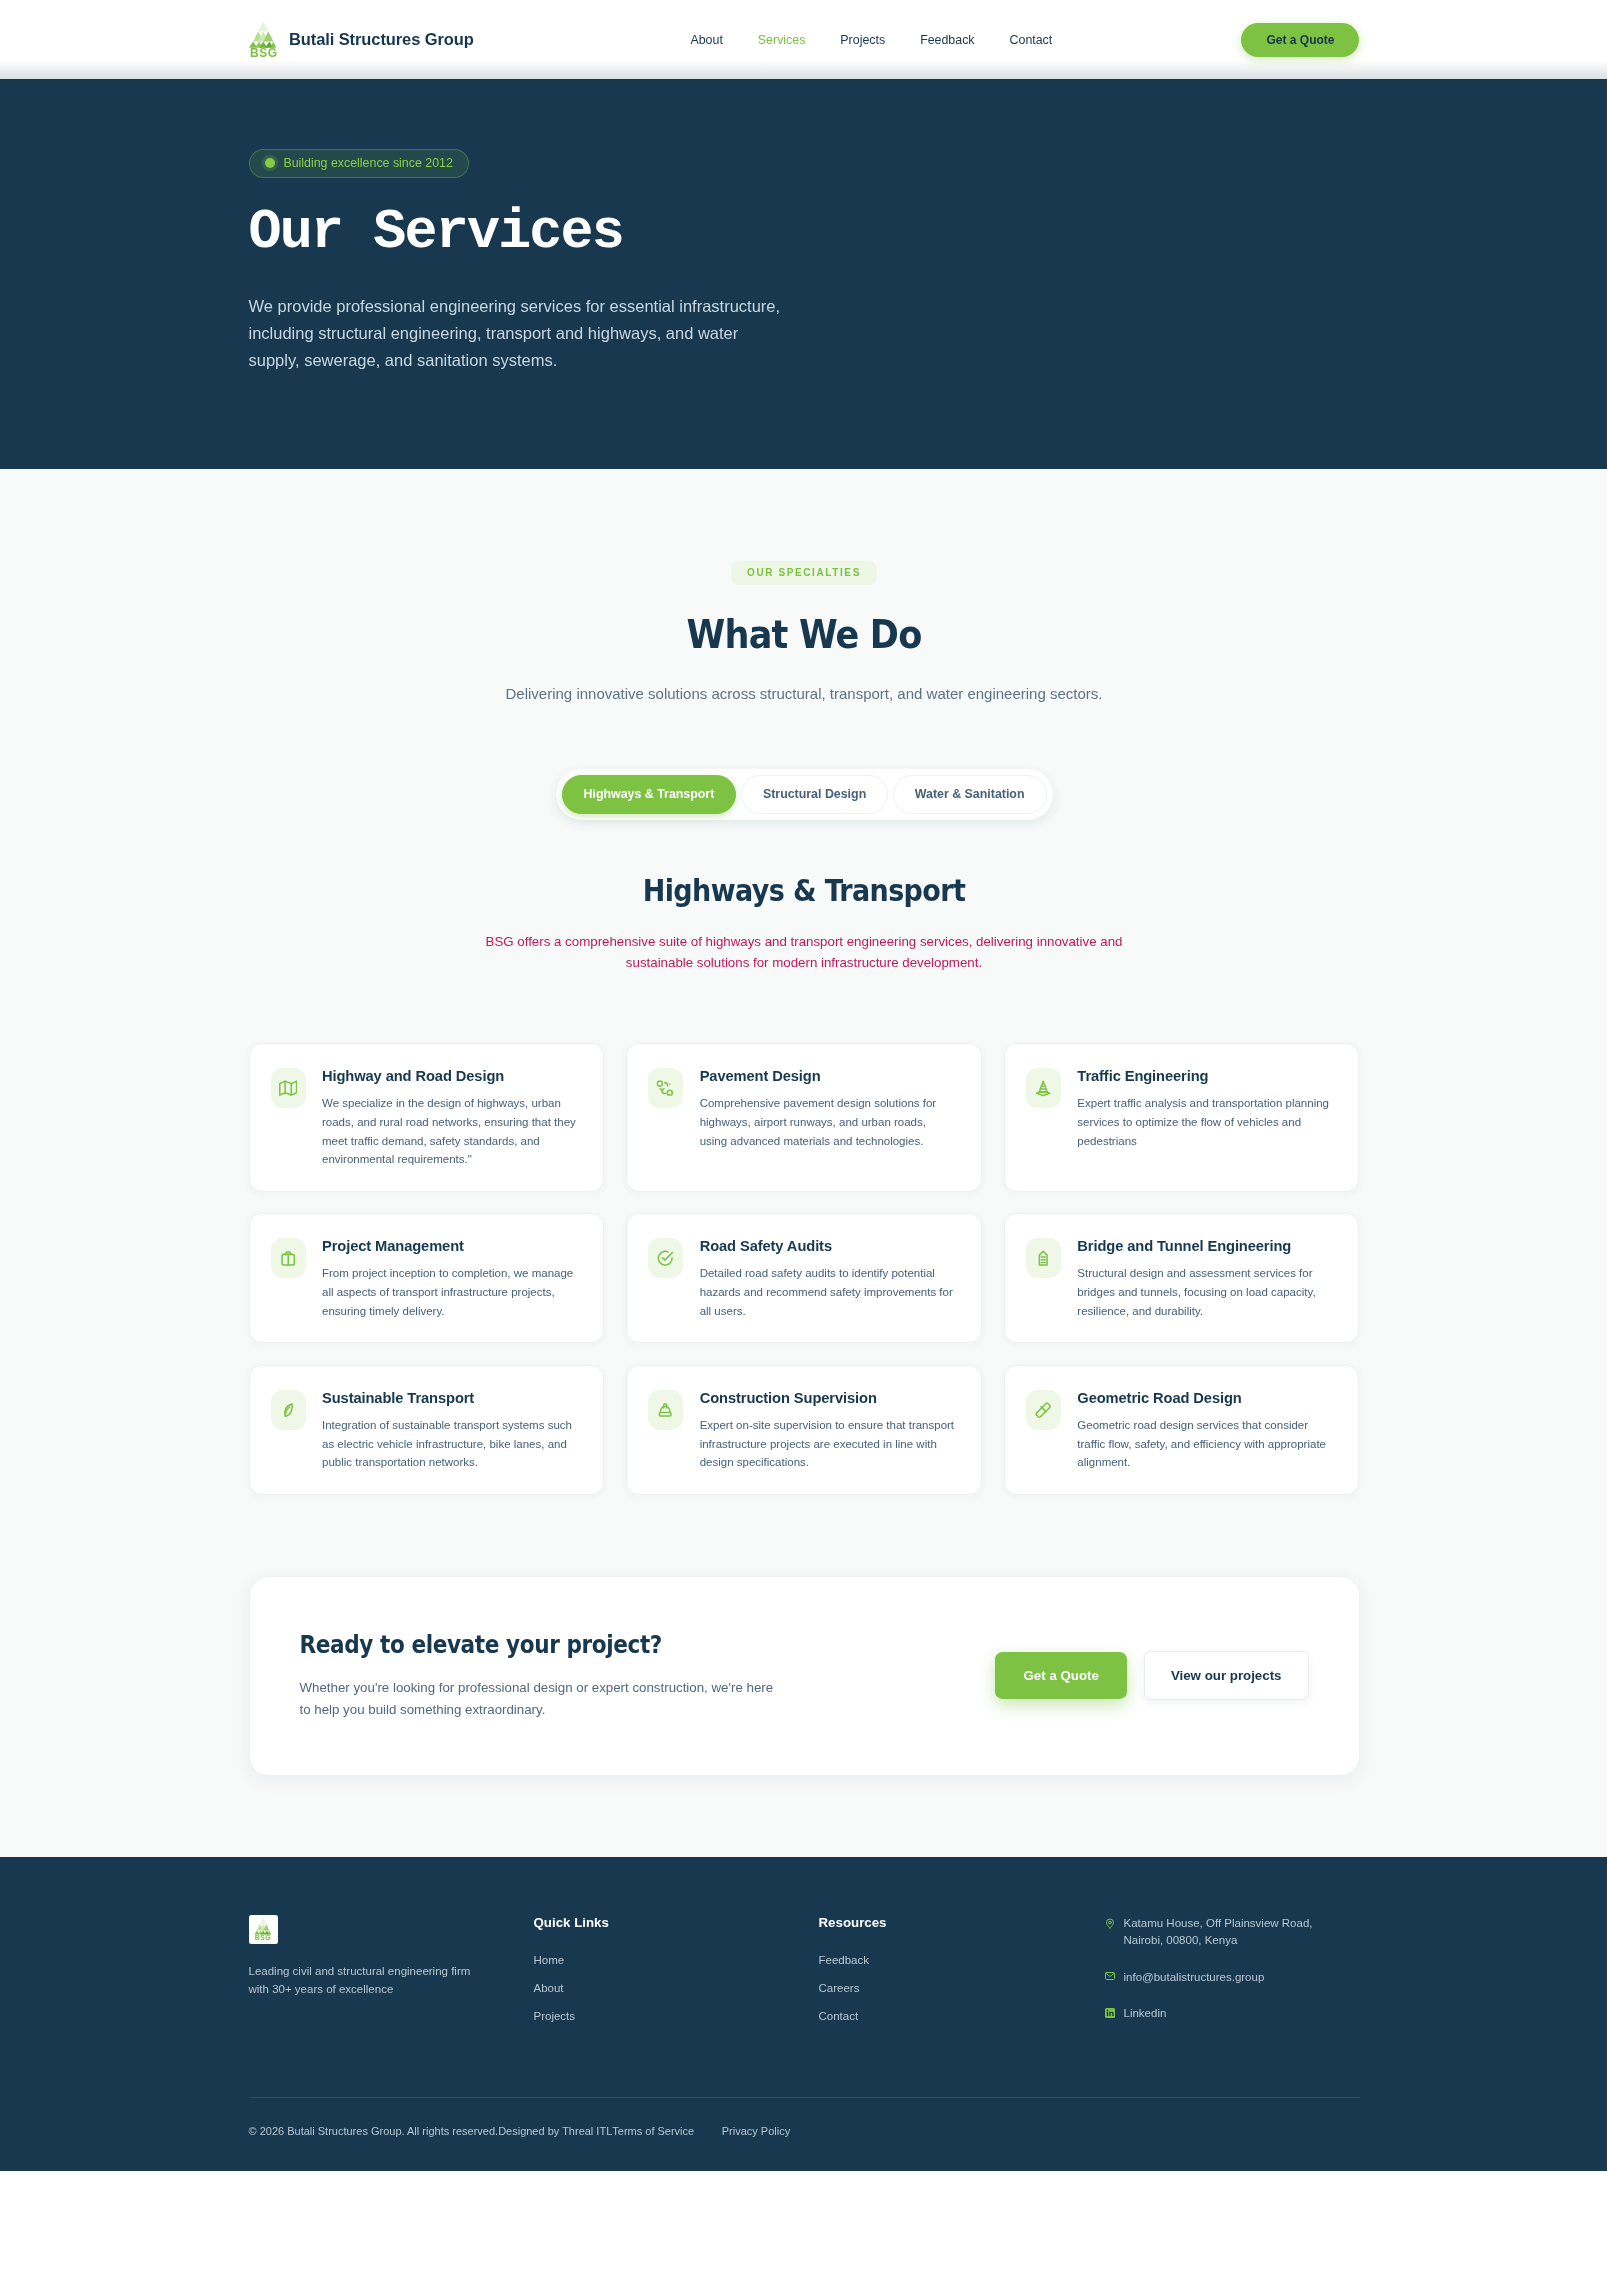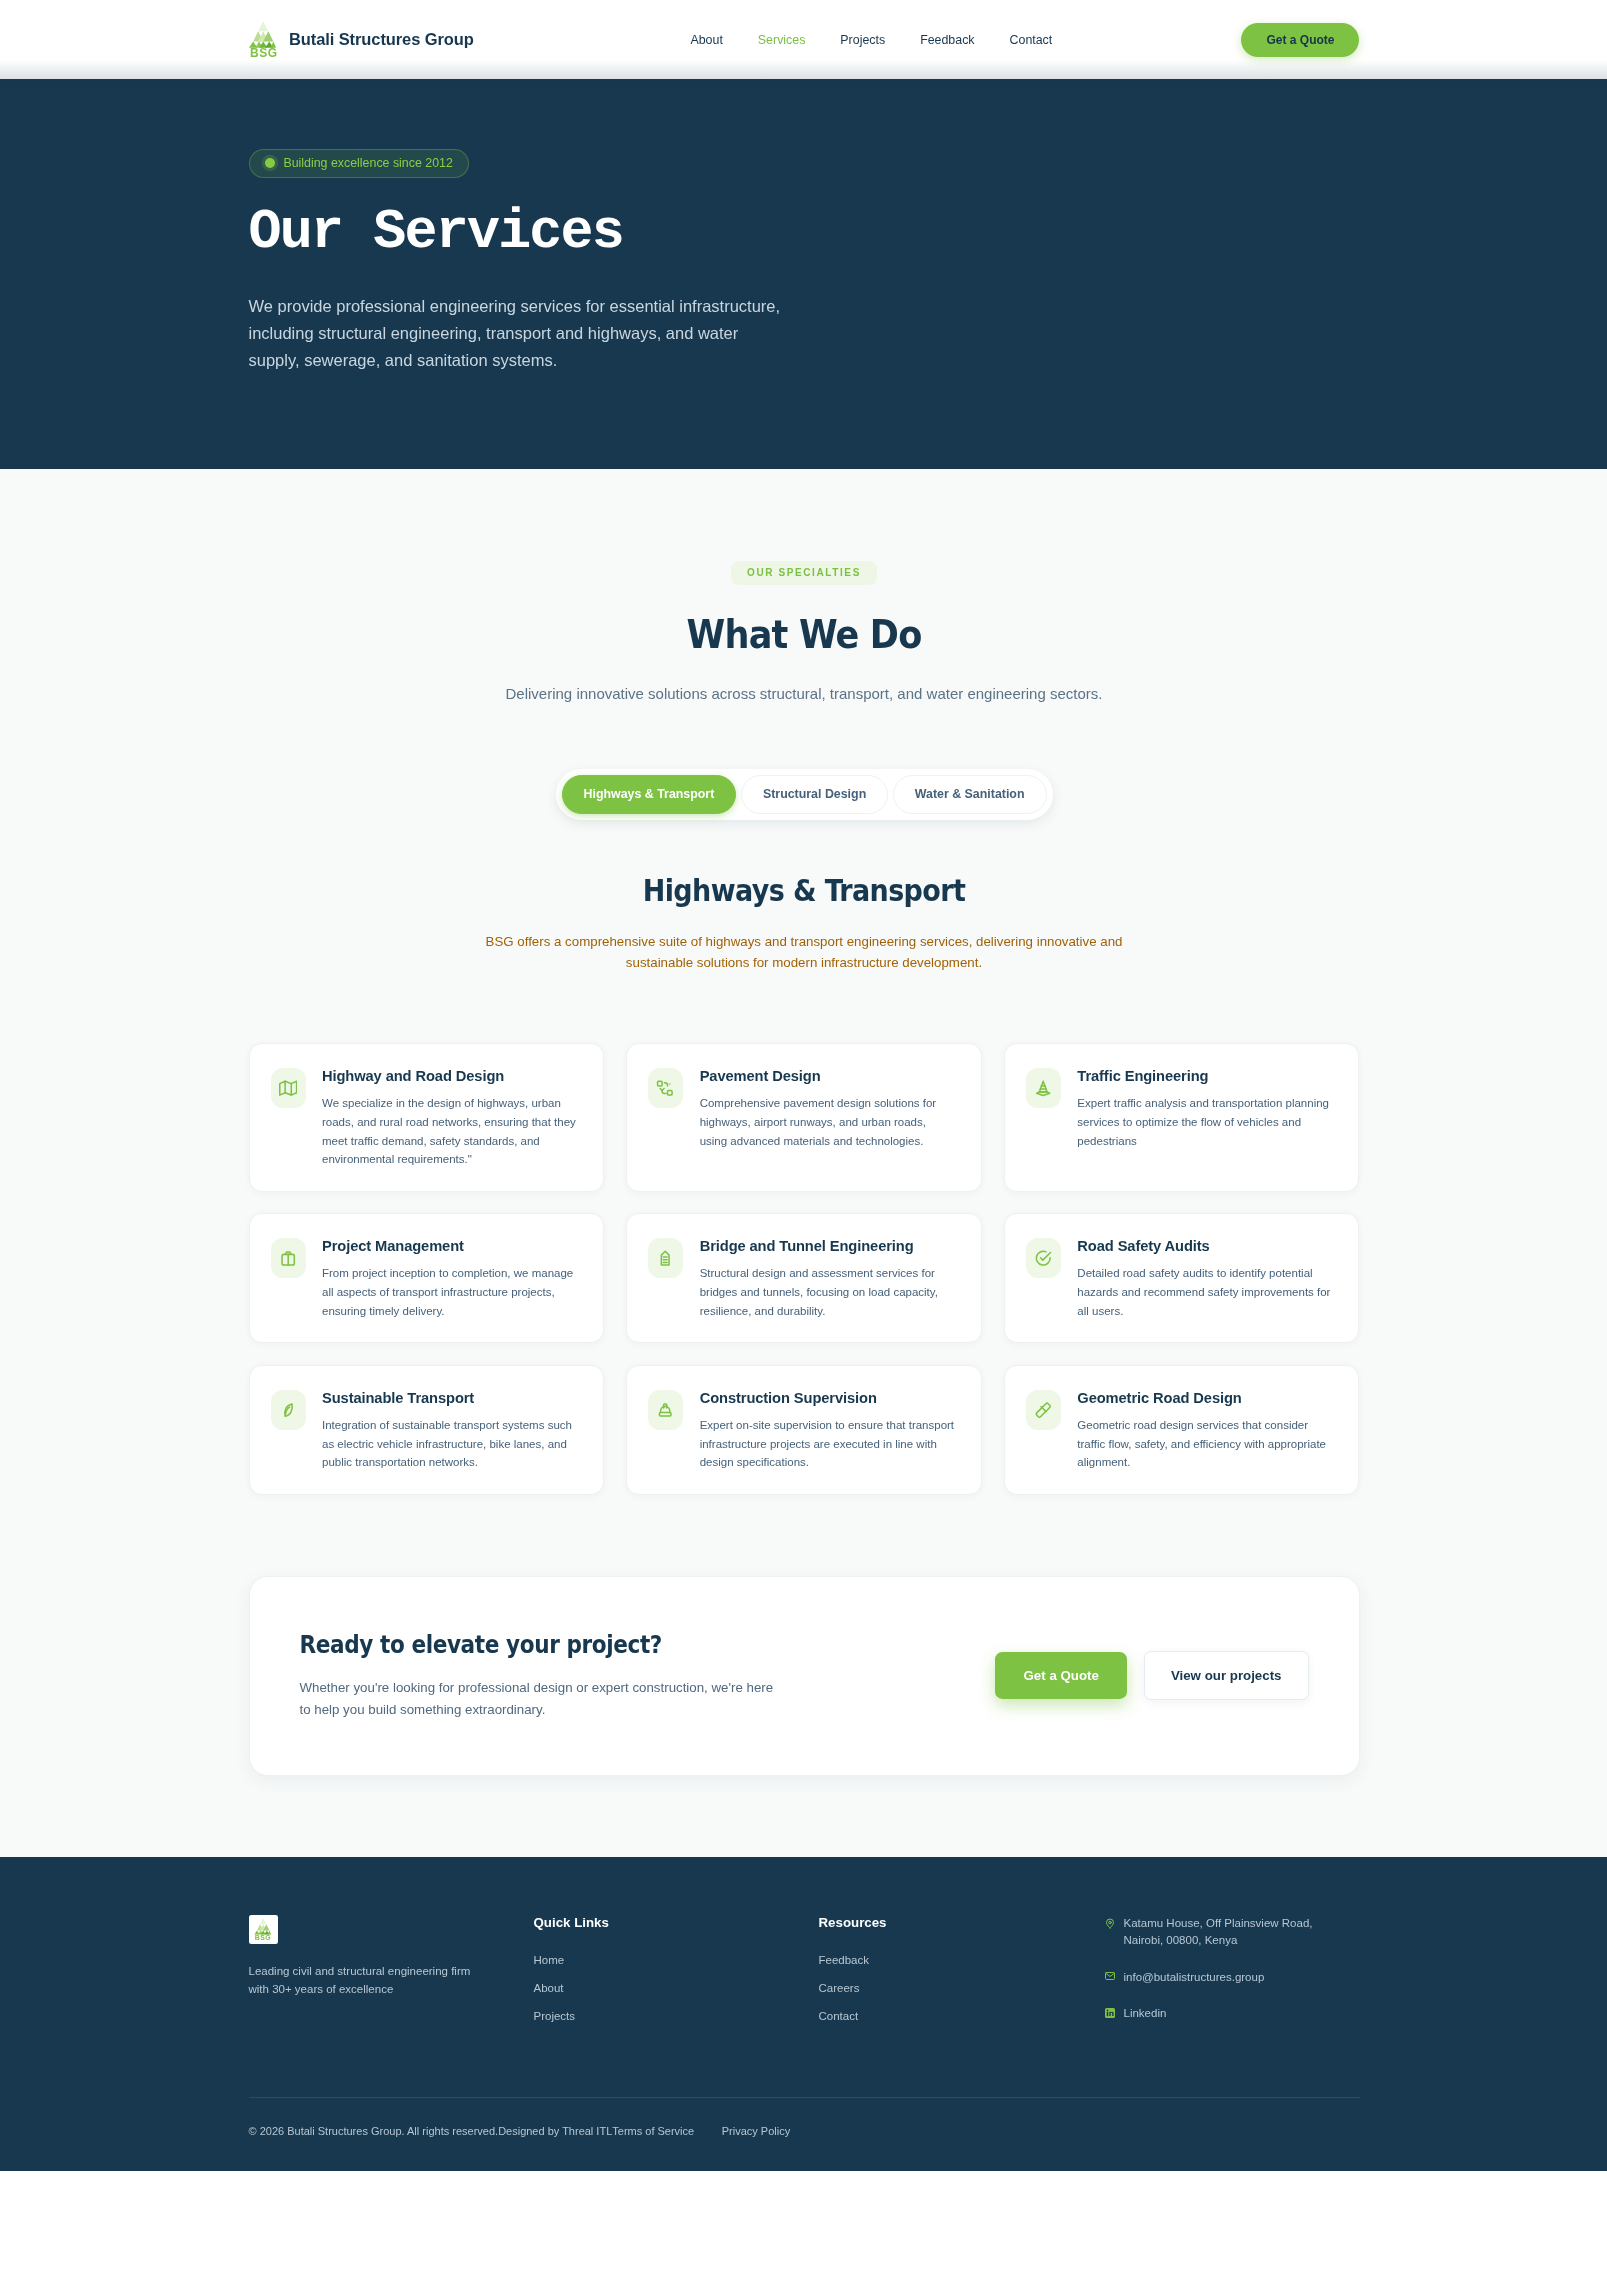--- a/index.html
+++ b/index.html
@@ -119,21 +119,21 @@
     box-shadow: 0 2.3px 6.9px rgba(125,194,66,0.38);
   }
 
   .tab-title {
     margin-top: 53px; text-align: center; font-size: 30px; color: #17384f;
     font-weight: 900; letter-spacing: -0.6px;
     font-family: "DejaVu Sans", sans-serif; font-stretch: condensed;
   }
   .tab-desc {
     margin: 23px auto 0; text-align: center; font-size: 13.3px; line-height: 1.6;
-    color: #a16207; max-width: 675px;
+    color: #be185d; max-width: 675px;
   }
 
   
   .cards {
     margin-top: 70px;
     display: grid; grid-template-columns: repeat(3, 1fr); gap: 21.6px 22px;
   }
   .card {
     background: #ffffff; border: 0.5px solid #eef1f3; border-radius: 13px;
     padding: 24px 25px 22px 21px;
@@ -349,42 +349,42 @@
           </div>
           <div class="card-body">
             <div class="card-title">Project Management</div>
             <div class="card-text">From project inception to completion, we manage all aspects of transport infrastructure projects, ensuring timely delivery.</div>
           </div>
         </div>
 
         <div class="card">
           <div class="card-icon">
             <svg viewBox="0 0 24 24" fill="none" stroke="#7dc242" stroke-width="2" stroke-linecap="round" stroke-linejoin="round">
+              <path d="M21 11.5V12a9 9 0 1 1-5.3-8.2"></path>
+              <polyline points="8.5 11.5 11.5 14.5 21.5 4.5"></polyline>
+            </svg>
+          </div>
+          <div class="card-body">
+            <div class="card-title">Road Safety Audits</div>
+            <div class="card-text">Detailed road safety audits to identify potential hazards and recommend safety improvements for all users.</div>
+          </div>
+        </div>
+
+        <div class="card">
+          <div class="card-icon">
+            <svg viewBox="0 0 24 24" fill="none" stroke="#7dc242" stroke-width="2" stroke-linecap="round" stroke-linejoin="round">
               <path d="M7 21V8l5-5 5 5v13z"></path>
               <line x1="9.5" y1="10.5" x2="14.5" y2="10.5"></line>
               <line x1="9.5" y1="14" x2="14.5" y2="14"></line>
               <line x1="9.5" y1="17.5" x2="14.5" y2="17.5"></line>
             </svg>
           </div>
           <div class="card-body">
             <div class="card-title">Bridge and Tunnel Engineering</div>
             <div class="card-text">Structural design and assessment services for bridges and tunnels, focusing on load capacity, resilience, and durability.</div>
-          </div>
-        </div>
-
-        <div class="card">
-          <div class="card-icon">
-            <svg viewBox="0 0 24 24" fill="none" stroke="#7dc242" stroke-width="2" stroke-linecap="round" stroke-linejoin="round">
-              <path d="M21 11.5V12a9 9 0 1 1-5.3-8.2"></path>
-              <polyline points="8.5 11.5 11.5 14.5 21.5 4.5"></polyline>
-            </svg>
-          </div>
-          <div class="card-body">
-            <div class="card-title">Road Safety Audits</div>
-            <div class="card-text">Detailed road safety audits to identify potential hazards and recommend safety improvements for all users.</div>
           </div>
         </div>
 
         <div class="card">
           <div class="card-icon">
             <svg viewBox="0 0 24 24" fill="none" stroke="#7dc242" stroke-width="2" stroke-linecap="round" stroke-linejoin="round">
               <path d="M17 4c1.5 7-2 15-9 16-2-7 1.5-14.5 9-16z"></path>
               <path d="M14 8c-3.5 2-5 5.5-5.5 9"></path>
             </svg>
           </div>

